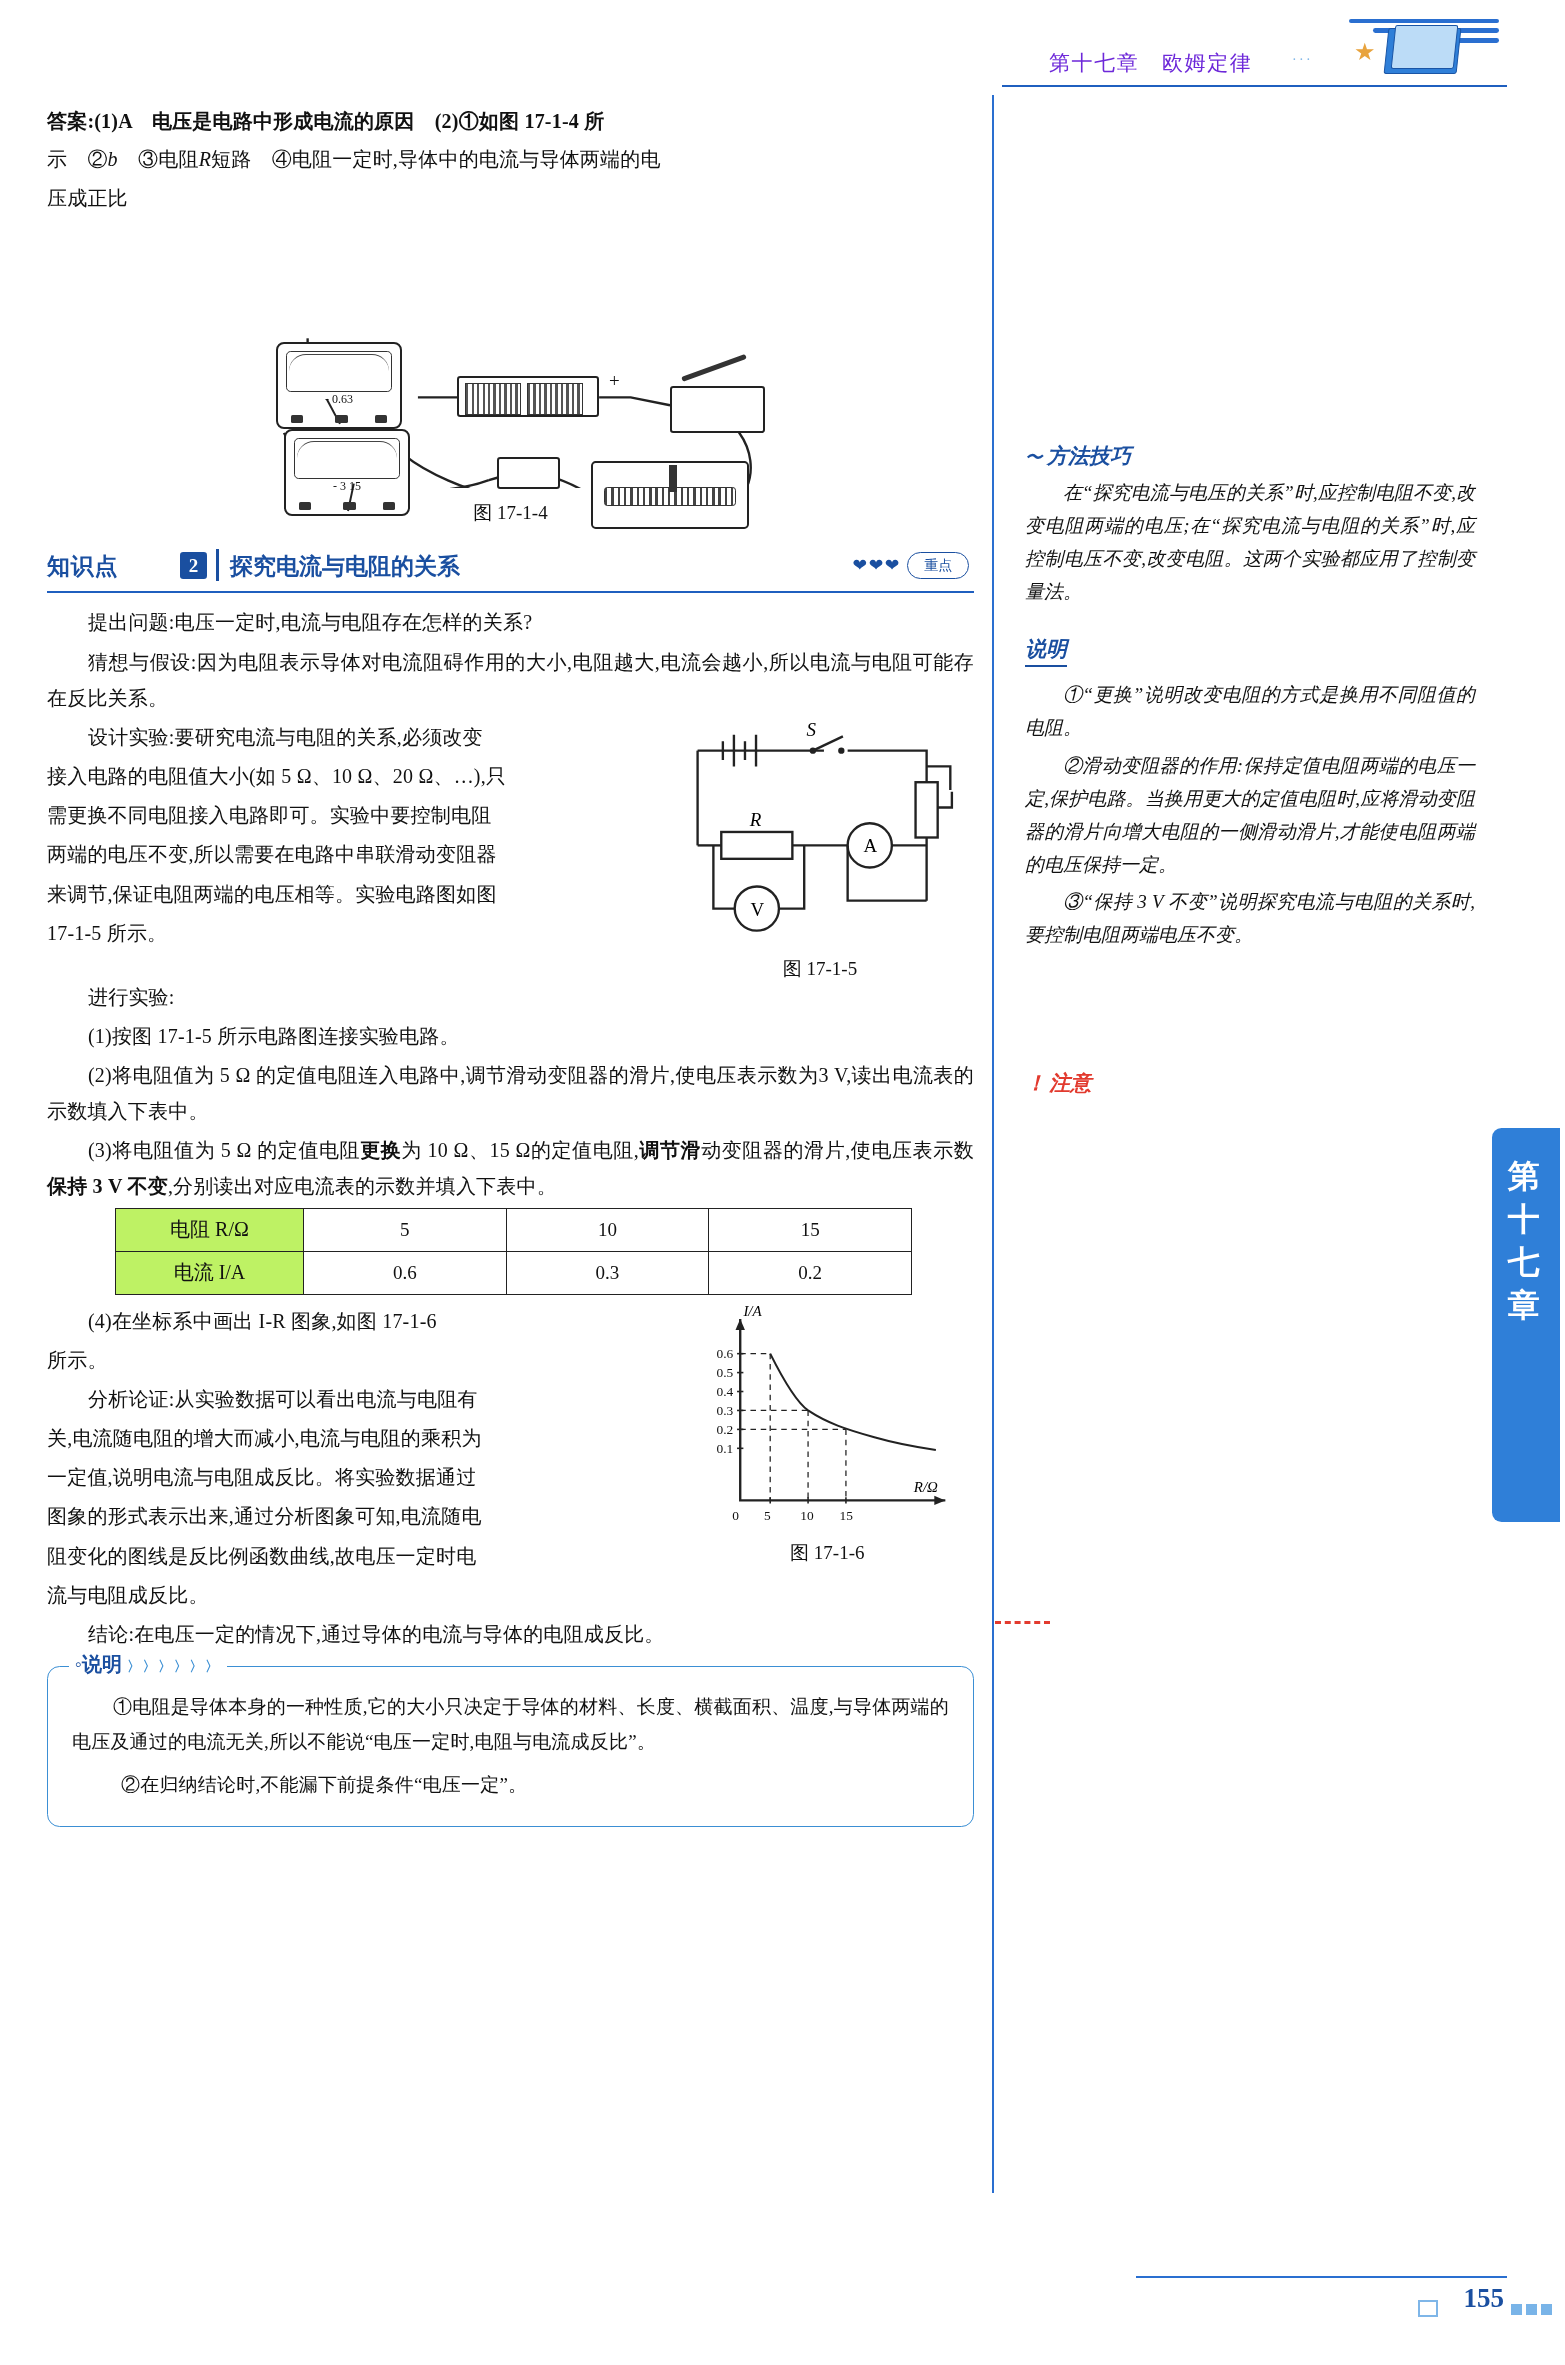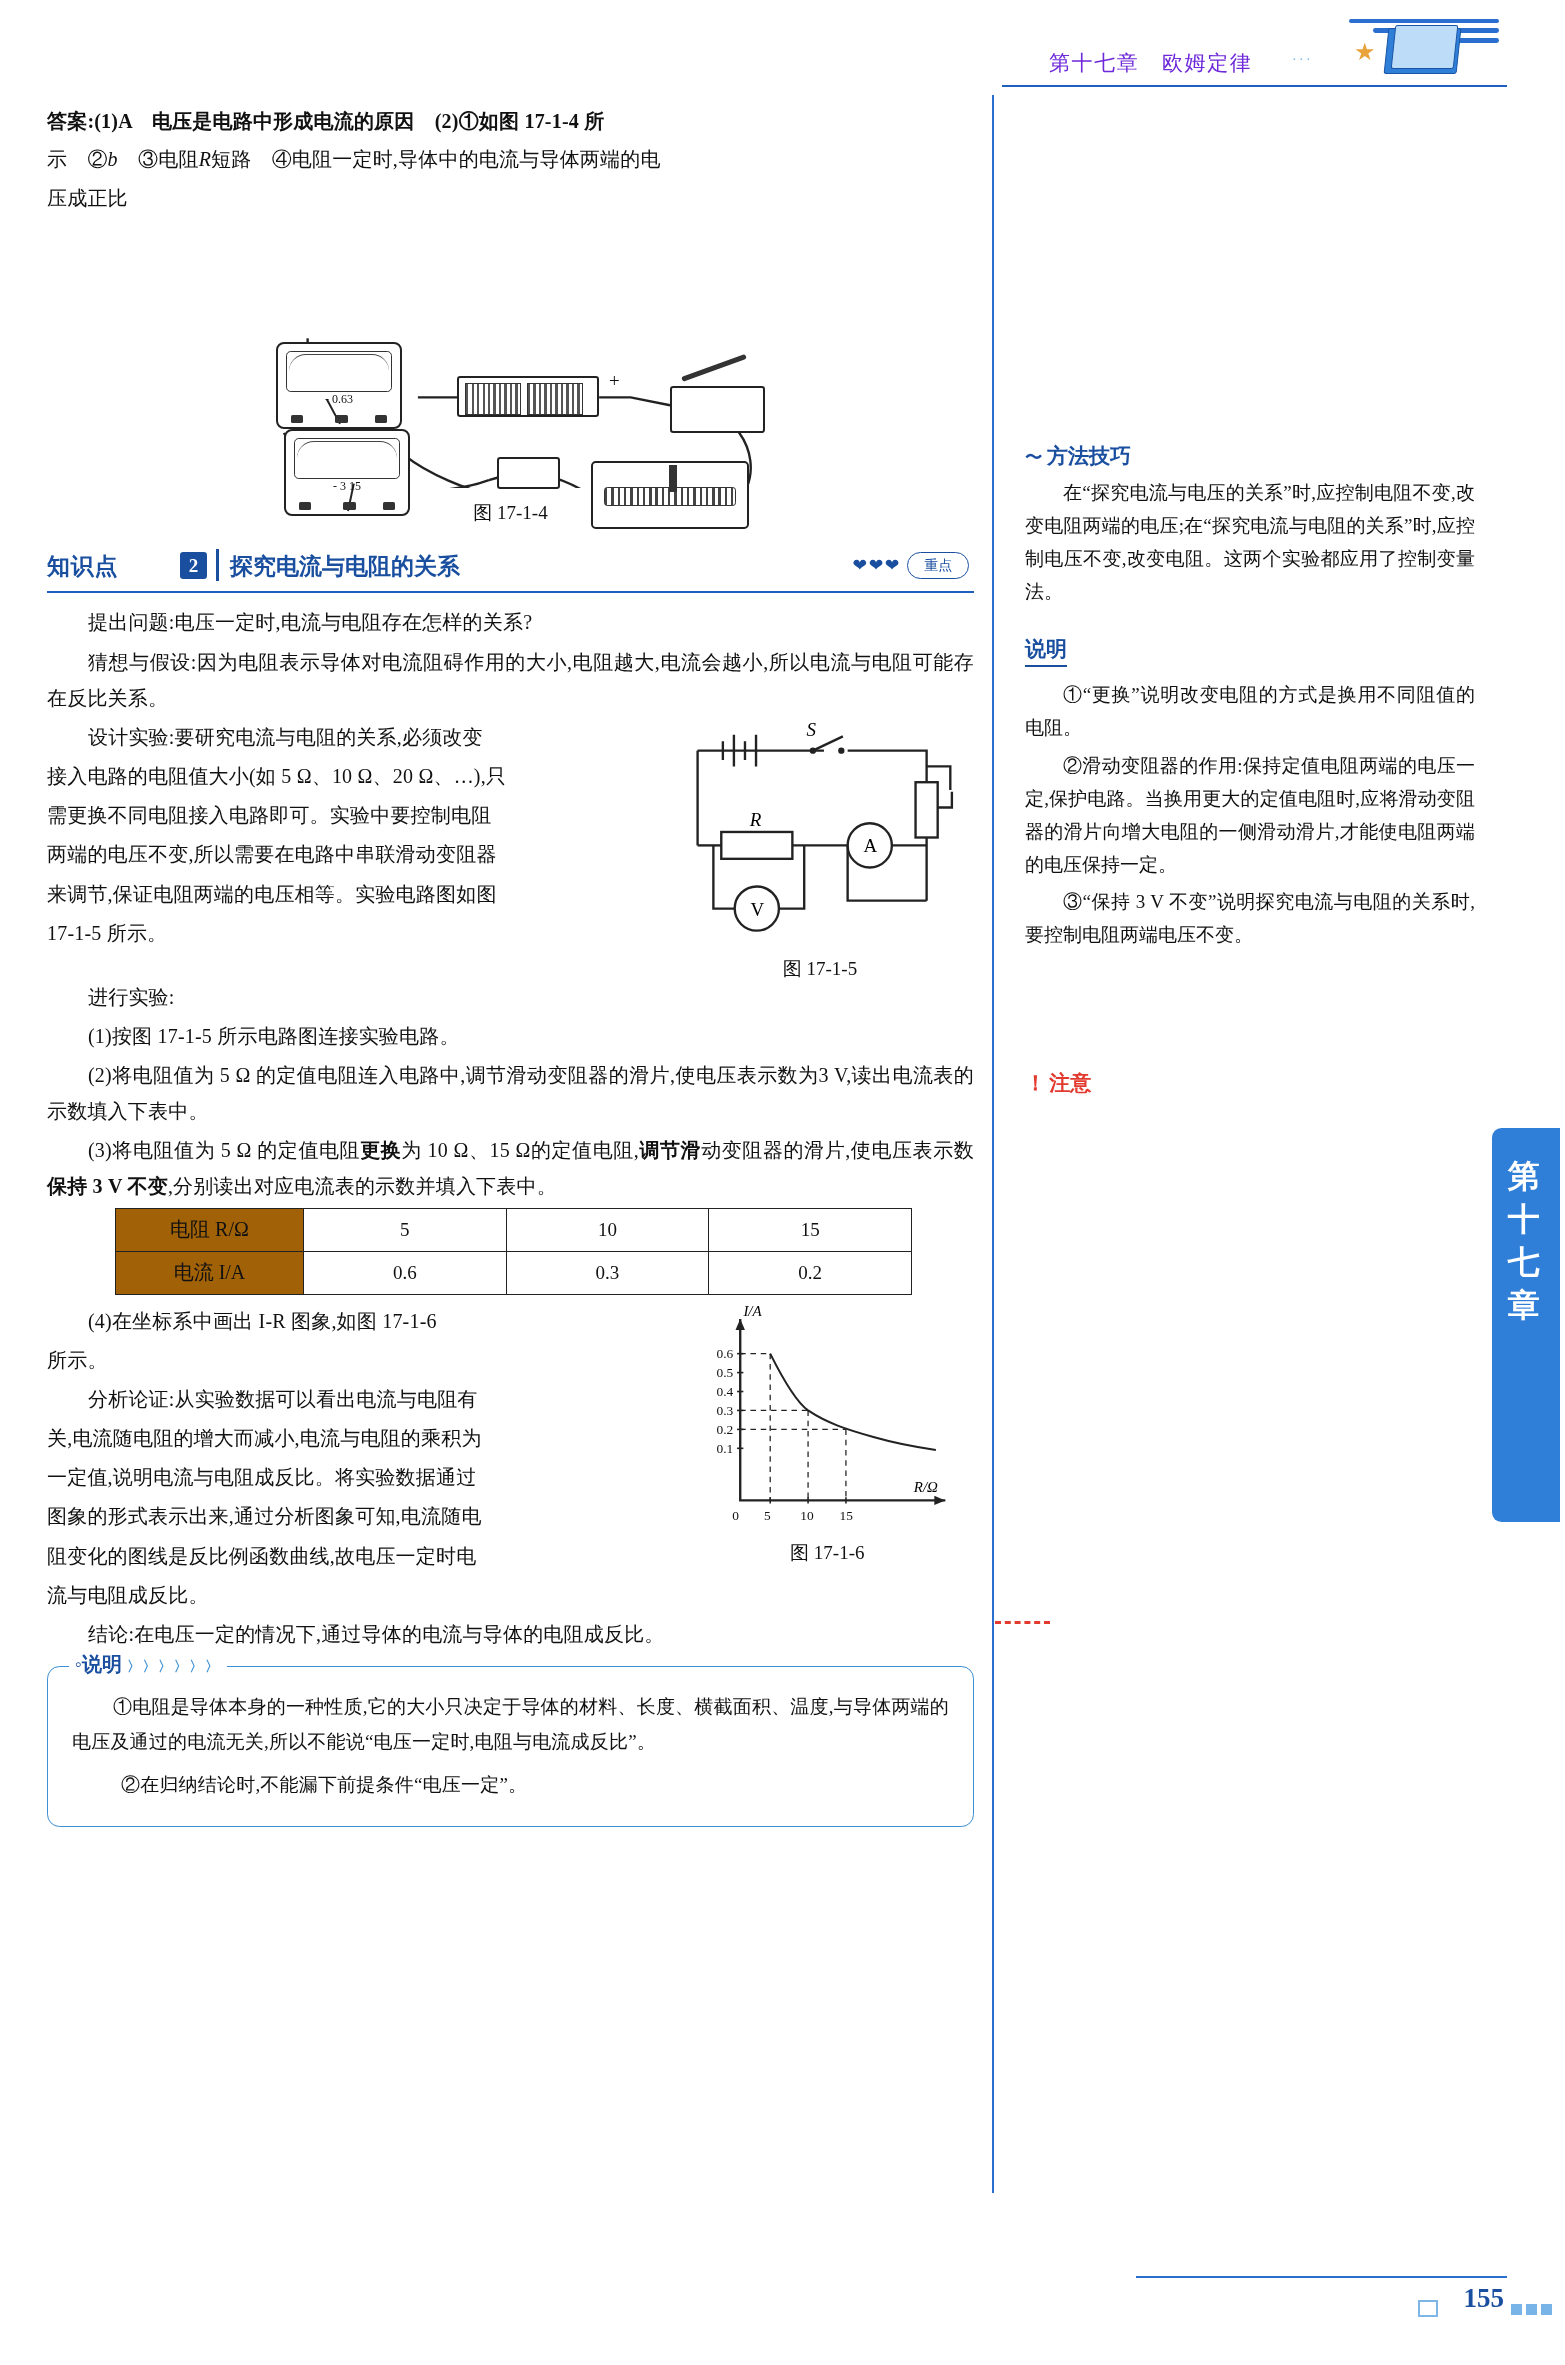--- a/index.html
+++ b/index.html
@@ -155,21 +155,21 @@
   
   .u-label { font-size:20.5px; margin:11px 0 4.7px 134px; }
   table.data {
     border-collapse:collapse; margin-left:68px; width:797px;
     font-size:19px;
   }
   table.data td, table.data th {
     border:1.6px solid #222; height:43px; text-align:center; font-weight:normal;
   }
   table.data td.head {
-    background:#a16207; width:188px; font-size:20px;
+    background:#bef264; width:188px; font-size:20px;
   }
 
   
   .fig6 { position:absolute; right:4.7px; top:0; width:284px; height:260px; }
   .fig6-caption { position:absolute; left:0; top:237px; width:284px; text-align:center; font-size:19px;}
 
   
   .notebox {
     position:relative; margin-top:14px; width:927px;
     border:1.6px solid #3b8fd4; border-radius:12.6px; padding:22px 24px 16px 24px;
@@ -178,21 +178,21 @@
     position:absolute; left:20.5px; top:-16px; background:#fff; padding:0 6.3px;
     color:#1a4fa0; font-weight:bold; font-size:20px;
   }
   .notebox-title .arrows { color:#3b8fd4; font-size:14px; letter-spacing:1.6px; }
 
   
   .rail-divider {
     position:absolute; left:992px; top:95px; width:2.4px; height:2098px;
     background:#2a6fd0;
   }
-  .rail { position:absolute; left:1025px; top:442px; width:450px; }
+  .rail { position:absolute; left:1025px; top:442px; width:450px;font-style:italic; }
   .rail-h {
     position:relative; font-size:21px; font-weight:bold; color:#1a4fa0; margin-bottom:6.3px;
   }
   .rail-p {
     font-size:19px; line-height:33px; text-indent:38px; text-align:justify; margin:0 0 4.7px 0;
   }
   .rail-block { margin-bottom:27px; }
   .sec-mark { color:#1a4fa0; font-size:17.4px; margin-right:4.7px; }
 
   .dashline {

